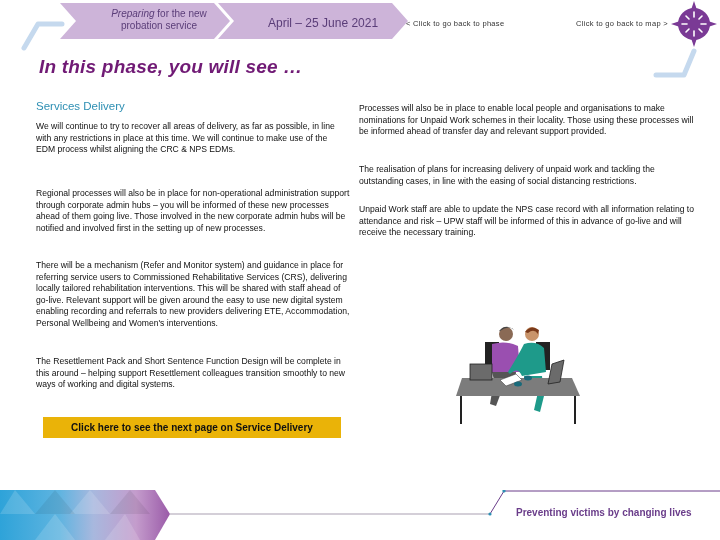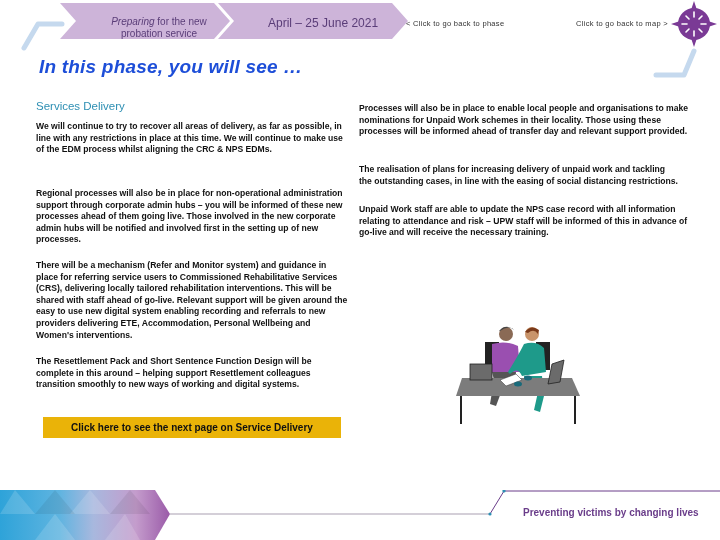--- a/index.html
+++ b/index.html
@@ -4,49 +4,48 @@
 <style>
   html, body { margin: 0; padding: 0; }
   body {
     width: 720px; height: 540px; position: relative; overflow: hidden;
     background: #ffffff; font-family: "Liberation Sans", sans-serif; color: #111;
   }
   .abs { position: absolute; }
   .chevron-bar { position: absolute; top: 3px; height: 36px; }
   .phase-text {
     position: absolute; top: 8px; left: 94px; width: 130px; text-align: center;
-    font-size: 10px; line-height: 12px; color: #5a3d78; margin-top: 8px;
+    font-size: 10px; line-height: 12px; color: #5a3d78;
   }
   .phase-text i { font-style: italic; }
   .date-text {
     position: absolute; top: 16px; left: 268px; font-size: 12px; color: #5a3d78;
   }
   .nav-link {
     position: absolute; top: 19px; font-size: 7.5px; color: #333; letter-spacing: 0.3px;
     cursor: pointer;
   }
   .title {
     position: absolute; left: 39px; top: 56px; font-size: 19px; font-weight: bold;
-    font-style: italic; color: #1d4ed8; letter-spacing: 0.2px;
+    font-style: italic; color: #701a75; letter-spacing: 0.2px;
   }
   .subhead {
     position: absolute; left: 36px; top: 100px; font-size: 11.5px; color: #2e8fb3;
   }
   .para {
-    position: absolute; font-size: 8.6px; line-height: 11.6px; color: #111; font-weight: bold;
+    position: absolute; font-size: 8.6px; line-height: 11.6px; color: #111;
   }
   .next-btn {
     position: absolute; left: 43px; top: 417px; width: 298px; height: 21px;
     background: #eab308; color: #111; font-size: 10px; font-weight: bold;
     text-align: center; line-height: 21px; cursor: pointer;
   }
   .tagline {
     position: absolute; left: 516px; top: 507px; font-size: 10px; font-weight: bold;
     color: #6a3d8a;
-    margin-left: 7px;
   }
 </style>
 </head>
 <body>
 
 <svg class="abs" style="left:0;top:0" width="100" height="60">
   <path d="M24 48 L38 24 L62 24" stroke="#c5d9ee" stroke-width="5" fill="none" stroke-linecap="round" stroke-linejoin="round"></path>
 </svg>
 
 <svg class="chevron-bar" style="left:60px" width="170" height="36">

